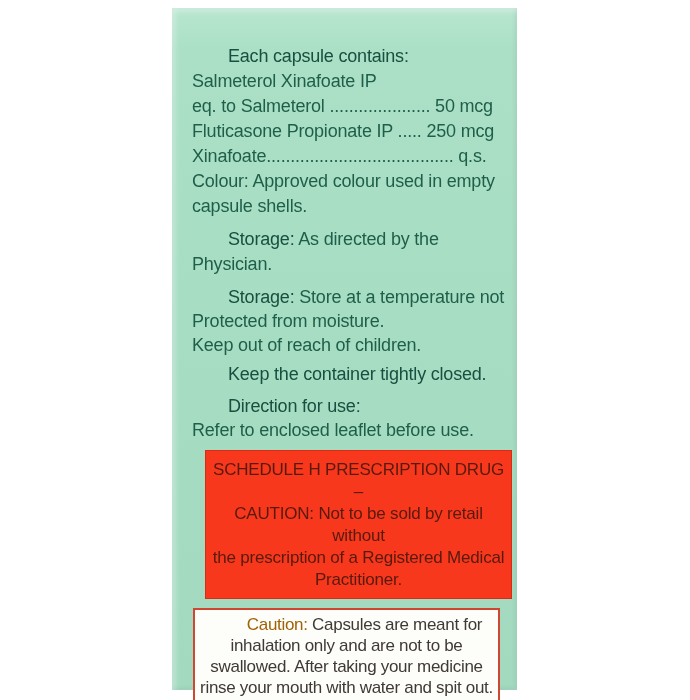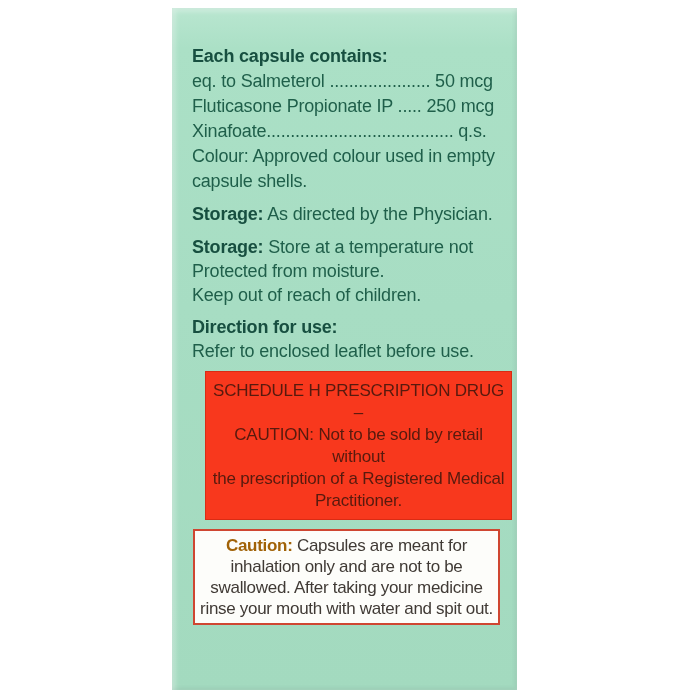--- a/index.html
+++ b/index.html
@@ -19,21 +19,21 @@
     background: linear-gradient(180deg, #b9e6d0 0px, #abe0c6 40px, #a7ddc3 300px, #a3dabf 100%);
     box-shadow: inset 2px 2px 6px rgba(255,255,255,0.5), inset -1px -1px 4px rgba(20,80,60,0.18);
   }
   .panel-content {
     padding: 36px 12px 0 20px;
     color: #1f5f4a;
     font-size: 18px;
     line-height: 25px;
     letter-spacing: -0.2px;
   }
-  .bold { font-weight: bold; color: #174f40; }
+  .bold { font-weight: normal; color: #174f40; margin-left: 36px; }
   .composition .comp-line { white-space: nowrap; }
   .dosage-line { margin-top: 8px; }
   .storage-block { margin-top: 8px; line-height: 24px; }
   .keep-closed { margin-top: 5px; line-height: 24px; }
   .direction-block { margin-top: 8px; line-height: 24px; }
   .schedule-box {
     margin-top: 8px;
     margin-left: 13px;
     width: 307px;
     background: #f8381d;
@@ -61,35 +61,37 @@
   .caution-box .bold { color: #a16207; }
 </style>
 </head>
 <body>
 
 <div class="panel">
   <div class="panel-content">
 
     <div class="composition">
       <div class="comp-line bold">Each capsule contains:</div>
+      <div class="comp-line">Salmeterol Xinafoate IP</div>
       <div class="comp-line">eq. to Salmeterol ..................... 50 mcg</div>
       <div class="comp-line">Fluticasone Propionate IP  ..... 250 mcg</div>
       <div class="comp-line">Xinafoate....................................... q.s.</div>
       <div class="comp-line">Colour: Approved colour used in empty</div>
       <div class="comp-line">capsule shells.</div>
     </div>
 
     <div class="dosage-line"><span class="bold">Storage:</span><span> As directed by the Physician.</span></div>
 
     <div class="storage-block">
       <div><span class="bold">Storage:</span><span> Store at a temperature not</span></div>
       <div>Protected from moisture.</div>
       <div>Keep out of reach of children.</div>
     </div>
 
+    <div class="keep-closed bold">Keep the container tightly closed.</div>
 
     <div class="direction-block">
       <div class="bold">Direction for use:</div>
       <div>Refer to enclosed leaflet before use.</div>
     </div>
 
     <div class="schedule-box">
       <div>SCHEDULE H PRESCRIPTION DRUG –</div>
       <div>CAUTION: Not to be sold by retail without</div>
       <div>the prescription of a Registered Medical</div>

